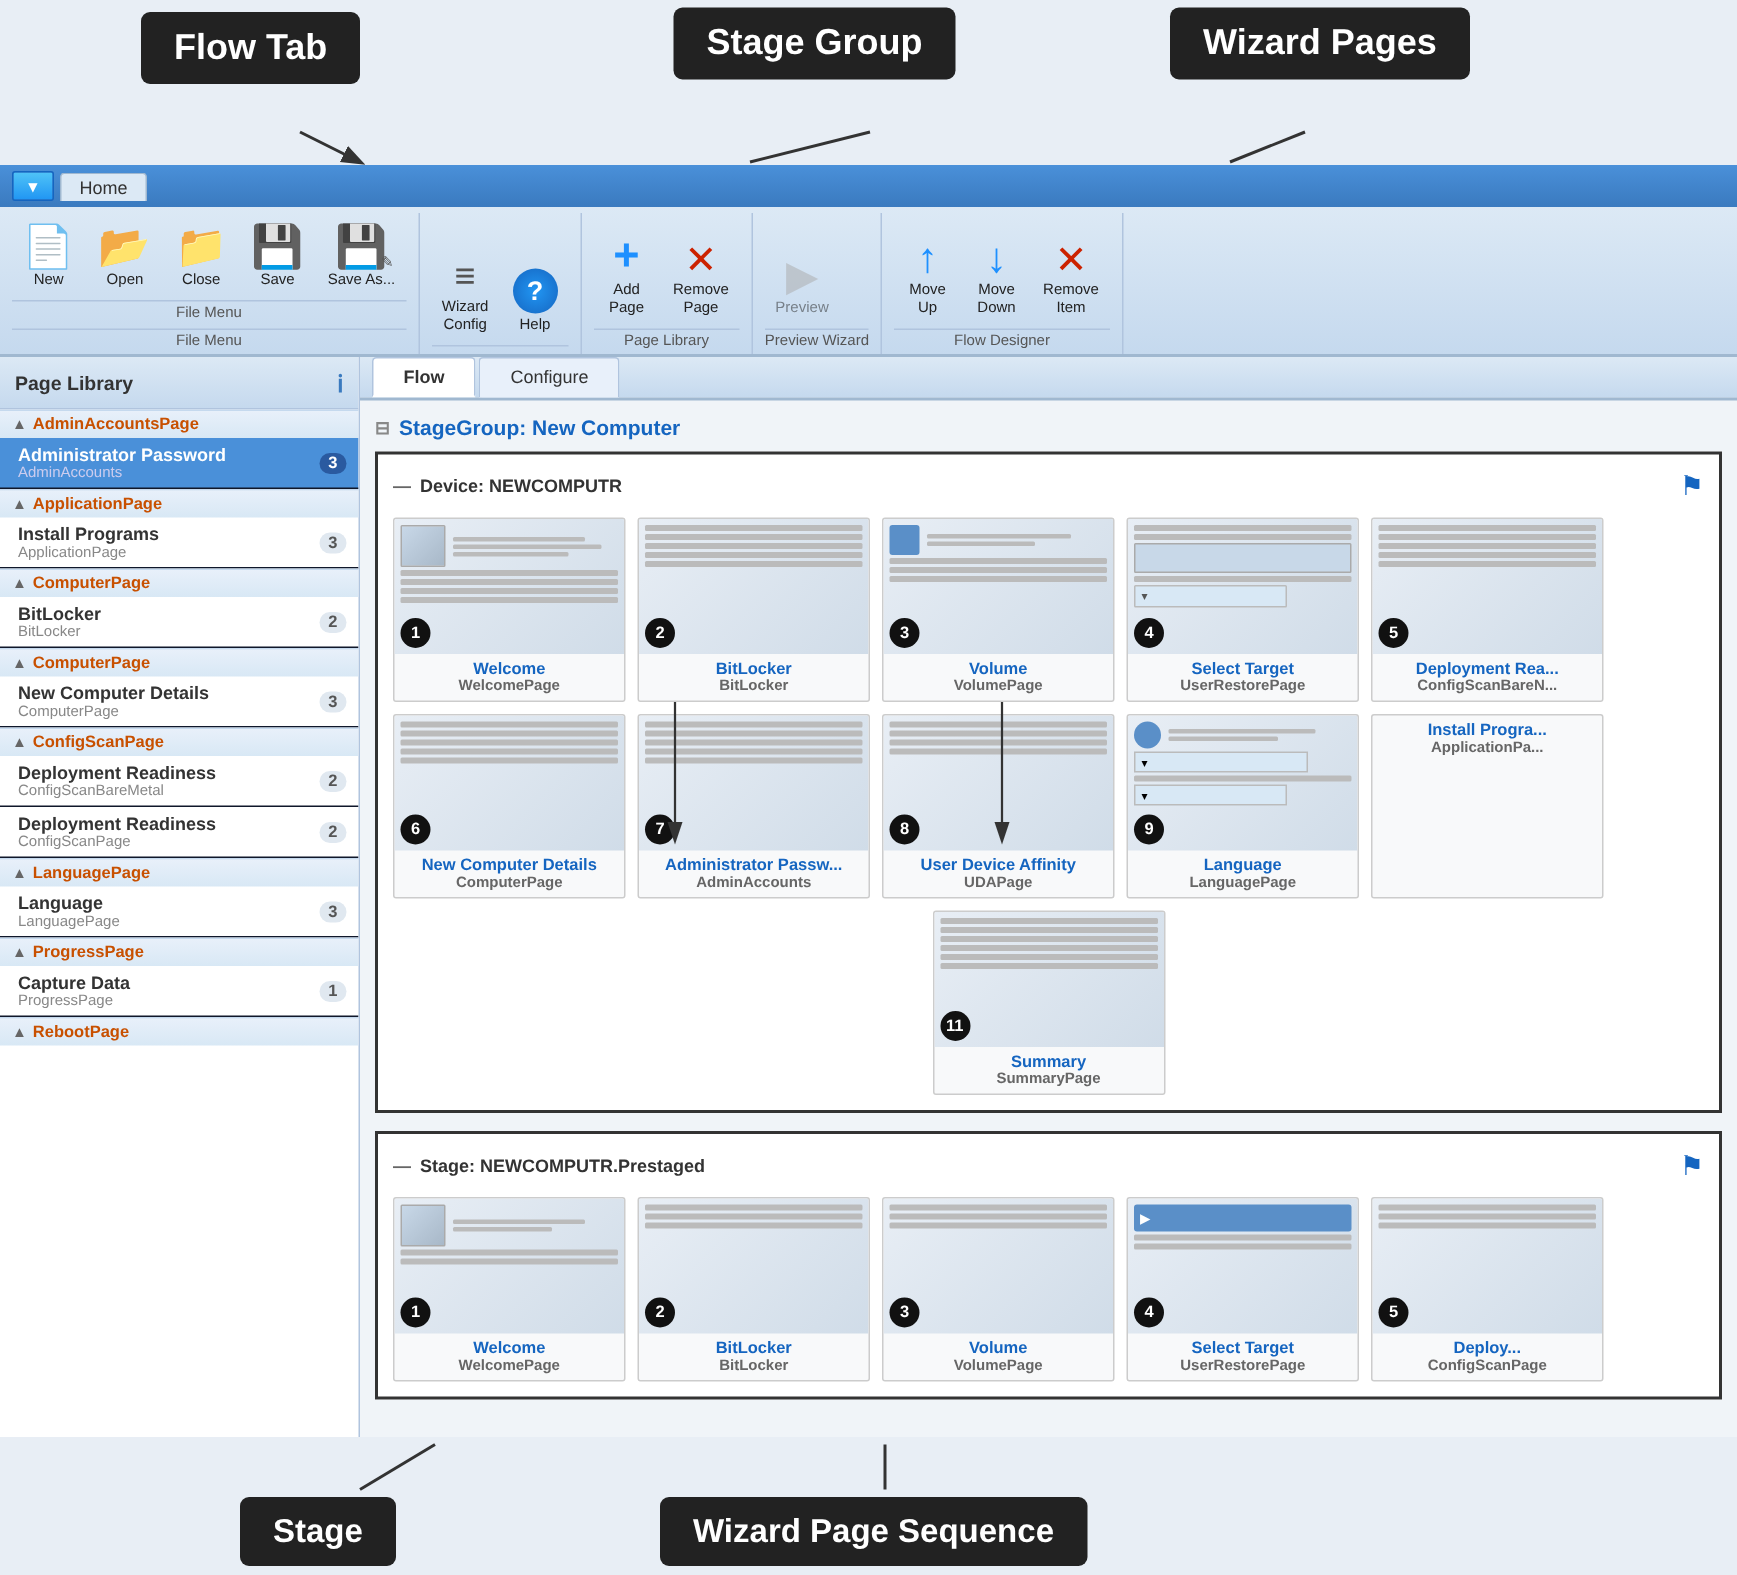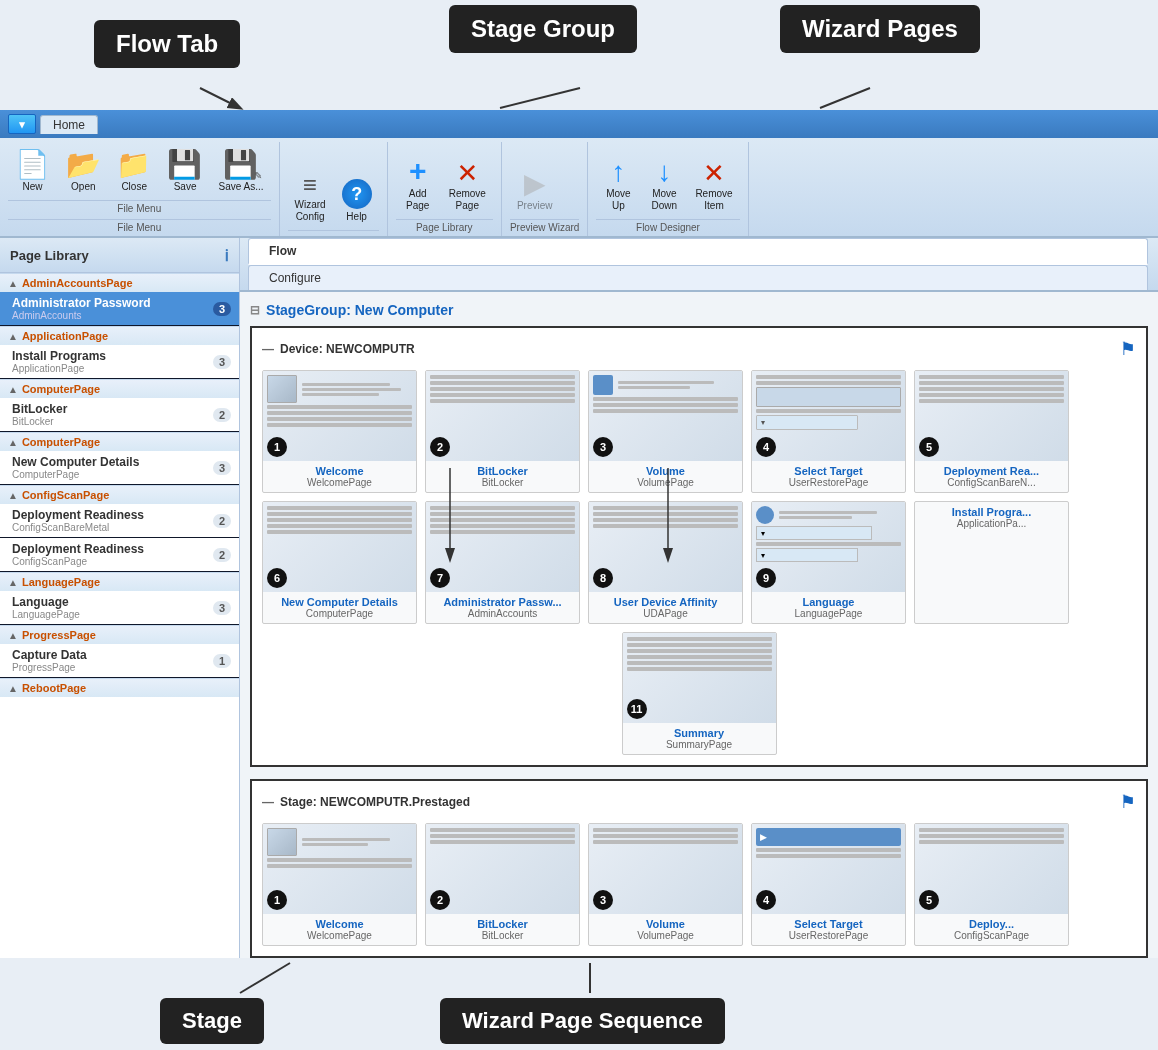--- a/index.html
+++ b/index.html
@@ -178,21 +178,20 @@
       overflow: auto;
       position: relative;
     }
 
     
     .flow-tabs {
       display: flex;
       background: linear-gradient(to bottom, #dce9f5, #c5d9ee);
       border-bottom: 2px solid #a0b8d0;
       padding: 0 8px;
-      flex-direction: column;
     }
     .flow-tab {
       padding: 5px 20px;
       font-size: 12px;
       color: #333;
       cursor: pointer;
       border: 1px solid #b0c4de;
       border-bottom: none;
       background: #e8f0fa;
       border-radius: 3px 3px 0 0;
@@ -288,20 +287,21 @@
       text-align: center;
     }
     .wizard-page-name {
       font-size: 11px;
       font-weight: bold;
       color: #1565C0;
     }
     .wizard-page-type {
       font-size: 10px;
       color: #666;
+      font-weight: bold;
     }
 
     
     .bottom-annotations {
       position: relative;
       height: 130px;
       background: #e8eef5;
       width: 100%;
     }
 
@@ -352,21 +352,21 @@
     <line x1="580" y1="88" x2="500" y2="108" stroke="#333" stroke-width="2"></line>
 
     <line x1="870" y1="88" x2="820" y2="108" stroke="#333" stroke-width="2"></line>
     <defs>
       <marker id="arr" markerWidth="8" markerHeight="8" refX="6" refY="3" orient="auto">
         <path d="M0,0 L0,6 L8,3 z" fill="#333"></path>
       </marker>
     </defs>
   </svg>
 
-  <div class="annotation-label" style="left: 94px; top: 20px; font-size: 24px;">Flow Tab</div>
+  <div class="annotation-label" style="left: 94px; top: 8px; font-size: 24px;">Flow Tab</div>
   <div class="annotation-label" style="left: 449px; top: 5px; font-size: 24px;">Stage Group</div>
   <div class="annotation-label" style="left: 780px; top: 5px; font-size: 24px;">Wizard Pages</div>
 </div>
 
 <div class="ribbon">
   <div class="ribbon-top-bar">
     <div class="office-btn">▾</div>
     <div class="home-tab">Home</div>
   </div>
   <div class="ribbon-body">

